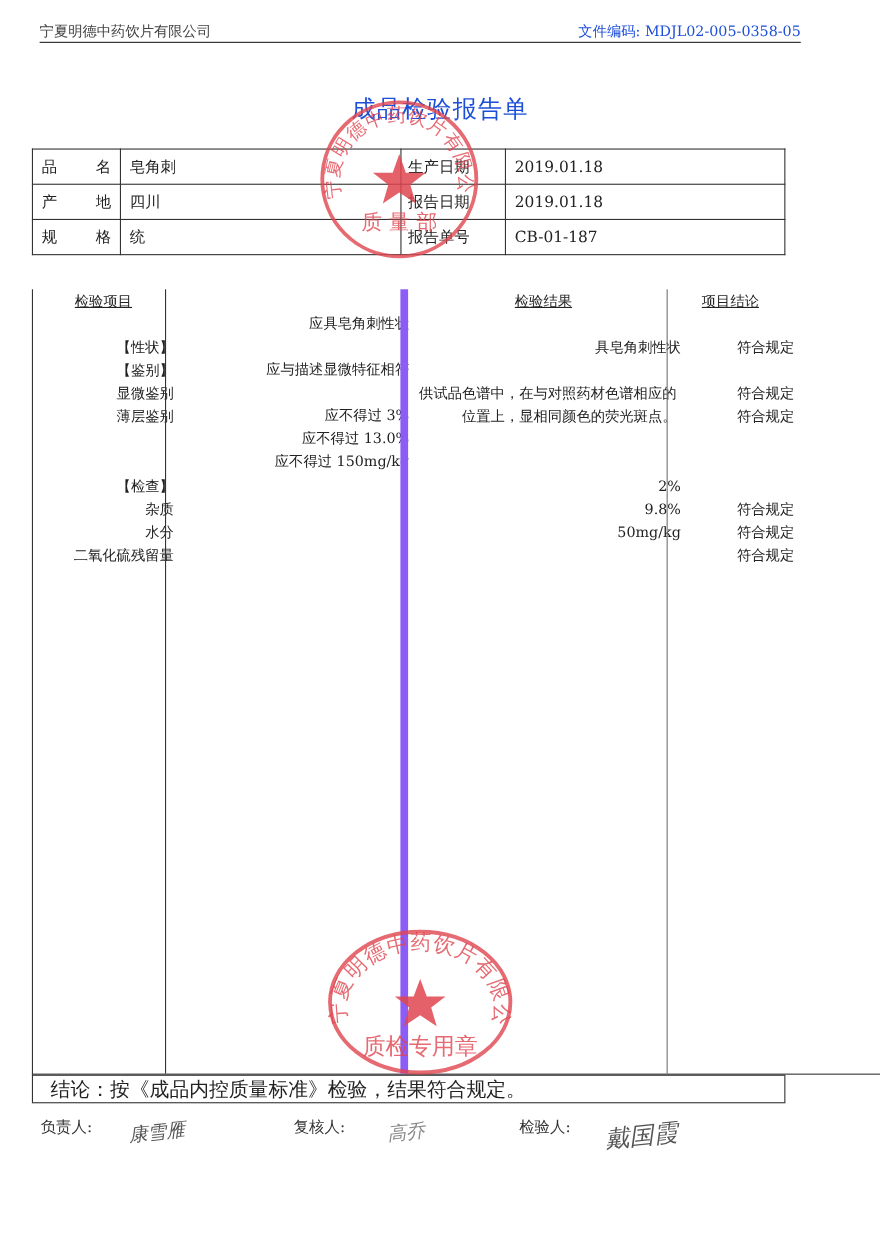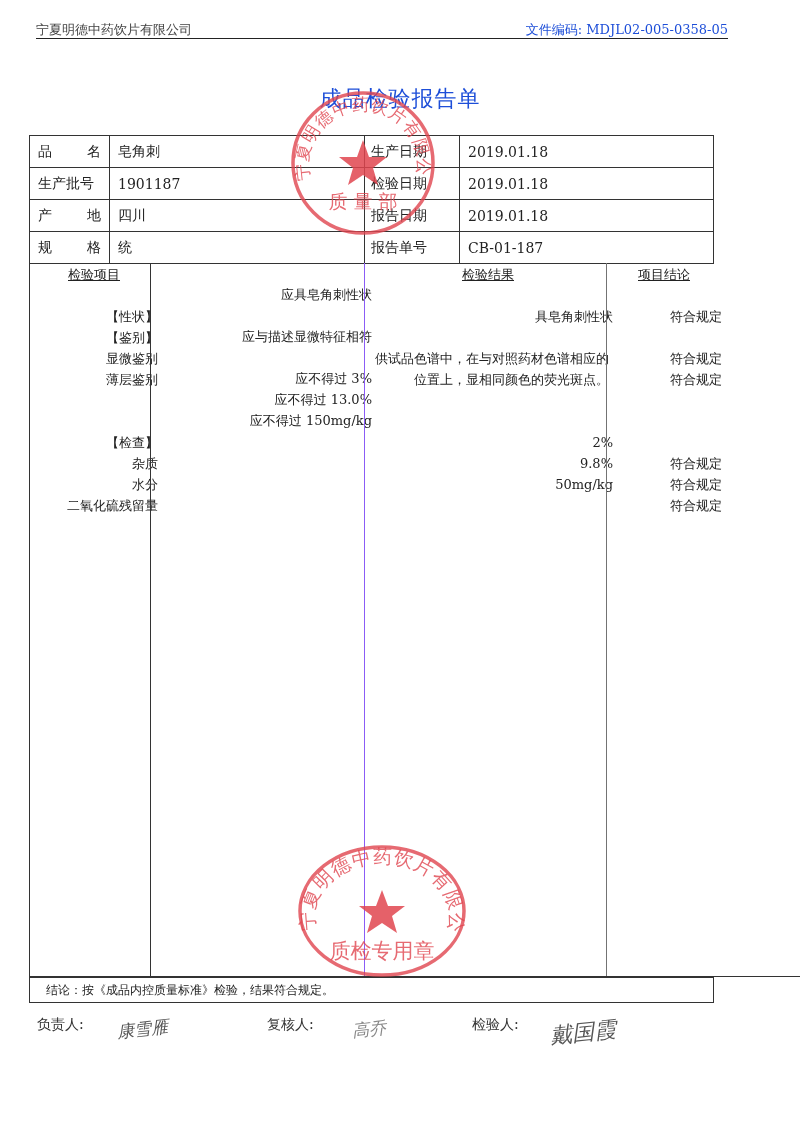--- a/index.html
+++ b/index.html
@@ -13,27 +13,27 @@
            font-size:22px; font-family:"DejaVu Sans","Liberation Sans",sans-serif; color:#1d4ed8; letter-spacing:1px; }
   .info { position:absolute; left:29px; top:135px; width:685px; border-collapse:collapse; font-size:14px; }
   .info td { border:1px solid #333; height:31px; padding:0 0 0 8px; vertical-align:middle; }
   .info td.lab { width:71px; }
   .spread { display:flex; justify-content:space-between; padding-right:8px; }
   .main { position:absolute; left:29px; top:263px; width:797px; height:714px;
           border:1px solid #333; border-top:none; box-sizing:border-box; }
   .col { position:absolute; top:0; bottom:0; font-size:13px; line-height:21px; }
   .c1 { left:0; width:120px; padding-left:8px; }
   .c2 { left:120px; width:214px; padding-left:7px; border-left:1px solid #333; }
-  .c3 { left:334px; width:242px; padding-left:6px; border-left:1px solid #8b5cf6; }
+  .c3 { left:334px; width:242px; padding-left:6px; border-left:7px solid #8b5cf6; }
   .c4 { left:576px; width:108px; padding-left:7px; border-left:1px solid #737373; }
   .colhead { text-align:center; text-decoration:underline; height:21px; margin-top:1px; padding-right:8px; }
   .gap { height:21px; }
   .cell { min-height:21px;text-align:right; }
   .conclusion { position:absolute; left:29px; top:977px; width:685px; height:26px; box-sizing:border-box;
-                border:1px solid #333; font-size:12px; padding-left:16px; line-height:25px; }
+                border:1px solid #333; font-size:18px; padding-left:16px; line-height:25px; }
   .sigs { position:absolute; top:1016px; left:37px; width:700px; font-size:14px; color:#333; }
   .sig { position:absolute; top:0; }
   .sig .lbl { display:inline-block; }
   .sig .hand { position:absolute; left:80px; top:2px; font-size:17px; font-style:italic; color:#555;
                font-family:"DejaVu Sans","Liberation Sans",sans-serif; white-space:nowrap; transform:rotate(-6deg); }
   .stamp { position:absolute; pointer-events:none; }
 </style>
 </head>
 <body>
 
@@ -48,26 +48,20 @@
   <tbody>
       <tr>
     <td class="lab">
           <div class="spread">
             <span>品</span>
             <span>名</span>
           </div>
         </td>
     <td style="width:246px">皂角刺</td>
     <td style="width:88px;padding-left:6px">生产日期</td>
-    <td>2019.01.18</td>
-  </tr>
-  <tr>
-    <td class="lab">生产批号</td>
-    <td>1901187</td>
-    <td style="padding-left:6px">检验日期</td>
     <td>2019.01.18</td>
   </tr>
   <tr>
     <td class="lab">
           <div class="spread">
             <span>产</span>
             <span>地</span>
           </div>
         </td>
     <td>四川</td>

